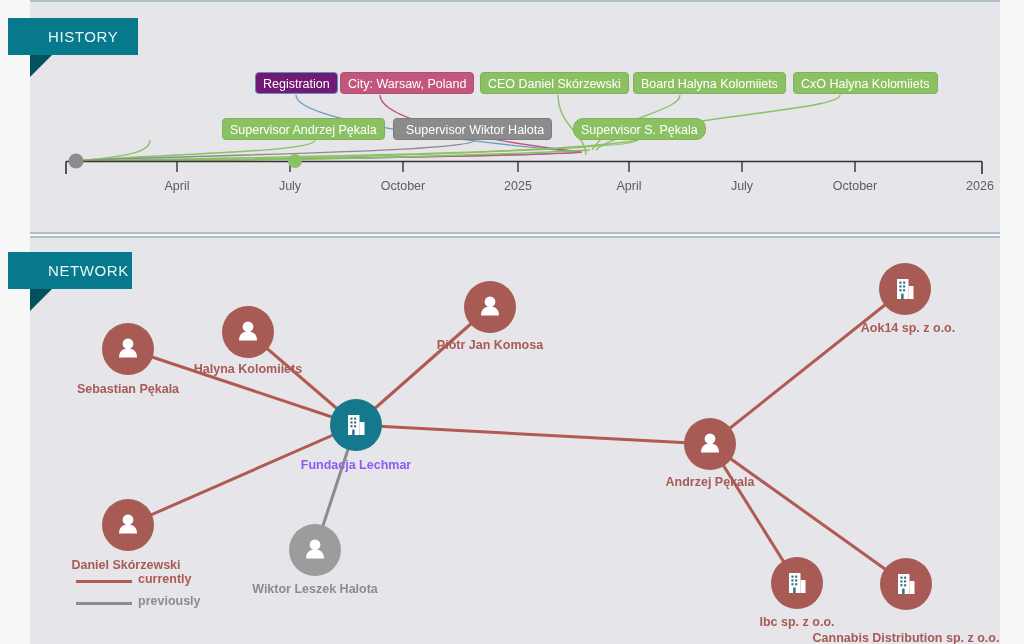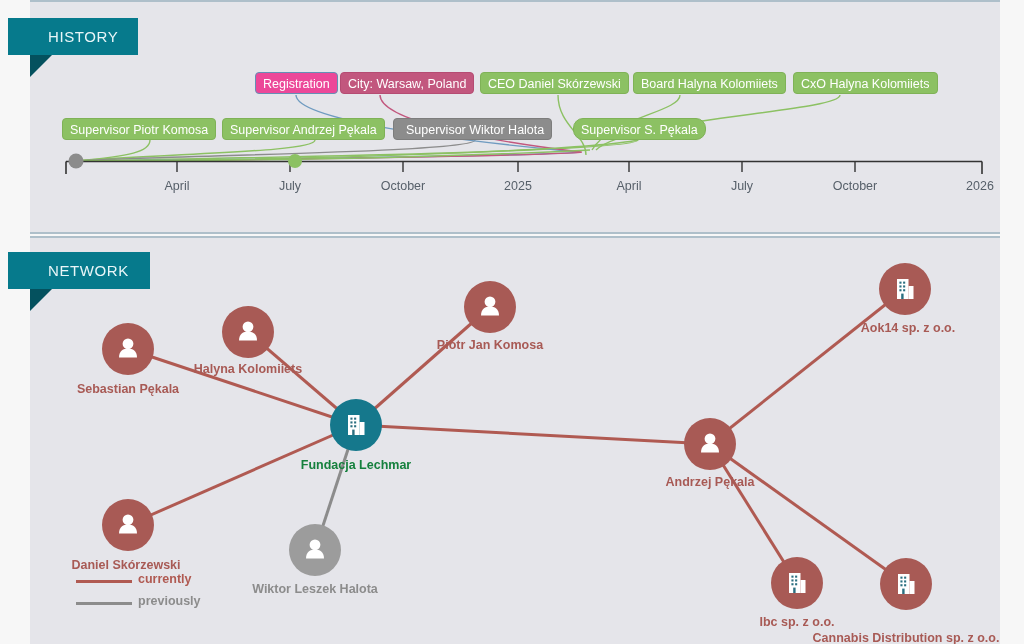--- a/index.html
+++ b/index.html
@@ -35,53 +35,53 @@
   }
   .ribbon .fold{
     position:absolute;left:22px;top:37px;
     width:0;height:0;
     border-left:22px solid #04515e;
     border-bottom:22px solid transparent;
   }
   #ribbon-history{top:18px;}
   #ribbon-history .body{width:130px;}
   #ribbon-network{top:252px;}
-  #ribbon-network .body{width:142px;}
+  #ribbon-network .body{width:124px;}
 
   
   #timeline-area{position:absolute;left:30px;top:0;width:970px;height:230px;}
   .tl-label{
     position:absolute;height:22px;line-height:22px;
     border-radius:4px;box-sizing:border-box;
     color:#ffffff;font-size:12.5px;
     padding:0 7px;white-space:nowrap;
     border:1.5px solid rgba(0,0,0,.06);
     z-index:12;
   }
   .tl-label.green{background:#8cc163;border-color:#7fb257;}
   .tl-label.grey{background:#8c8c8c;border-color:#7d7d7d;}
-  .tl-label.blue{background:#ec4899;border-color:#6390b6;}
+  .tl-label.blue{background:#701a75;border-color:#6390b6;}
   .tl-label.pink{background:#c2577e;border-color:#b54c73;}
 
   #axis-svg,#tl-connectors{position:absolute;left:0;top:0;width:970px;height:230px;}
   #tl-connectors{z-index:8;}
   #axis-svg{z-index:10;}
   .tick-text{font-family:"Liberation Sans",sans-serif;font-size:12.5px;fill:#57606a;}
 
   
   #network-area{position:absolute;left:30px;top:236px;width:970px;height:406px;}
   #net-svg{position:absolute;left:0;top:0;width:970px;height:406px;}
   .node-label{
     position:absolute;font-size:12.5px;font-weight:bold;
     white-space:nowrap;transform:translateX(-50%);
     z-index:20;pointer-events:none;
   }
   .node-label.person{color:#a85a55;}
   .node-label.company{color:#a85a55;}
-  .node-label.main{color:#15803d;}
+  .node-label.main{color:#8b5cf6;}
   .node-label.prev{color:#8c8c8c;}
 
   .legend-item{position:absolute;font-size:12.5px;font-weight:bold;z-index:25;}
   .legend-item .ltext{position:absolute;left:62px;top:-8px;white-space:nowrap;}
   .legend-item .lline{position:absolute;left:0;top:0;width:56px;height:2.5px;}
   #legend-current{left:46px;top:344px;color:#b05a52;}
   #legend-current .lline{background:#b05a52;}
   #legend-previous{left:46px;top:366px;color:#8c8c8c;}
   #legend-previous .lline{background:#8c8c8c;}
 </style>
@@ -123,21 +123,20 @@
         <path d="M 560 150 C 400 158, 200 161, 46 161" stroke="#8cc163"></path>
       </g>
     </svg>
 
     <div class="tl-label blue" style="left:225px;top:72px;">Registration</div>
     <div class="tl-label pink" style="left:310px;top:72px;">City: Warsaw, Poland</div>
     <div class="tl-label green" style="left:450px;top:72px;">CEO Daniel Skórzewski</div>
     <div class="tl-label green" style="left:603px;top:72px;">Board Halyna Kolomiiets</div>
     <div class="tl-label green" style="left:763px;top:72px;">CxO Halyna Kolomiiets</div>
 
-    <div class="tl-label green" style="left:32px;top:118px;">Supervisor Piotr Komosa</div>
     <div class="tl-label green" style="left:192px;top:118px;">Supervisor Andrzej Pękala</div>
     <div class="tl-label grey" style="left:363px;top:118px;padding-left:12px;">Supervisor Wiktor Halota</div>
     <div class="tl-label green" style="left:543px;top:118px;border-radius:10px;">Supervisor S. Pękala</div>
 
     <svg id="axis-svg" viewBox="0 0 970 230">
 
       <line x1="36" y1="161.5" x2="952" y2="161.5" stroke="#333" stroke-width="1.6"></line>
 
       <line x1="36" y1="161.5" x2="36" y2="174" stroke="#333" stroke-width="1.6"></line>
       <line x1="952" y1="161.5" x2="952" y2="174" stroke="#333" stroke-width="1.6"></line>

